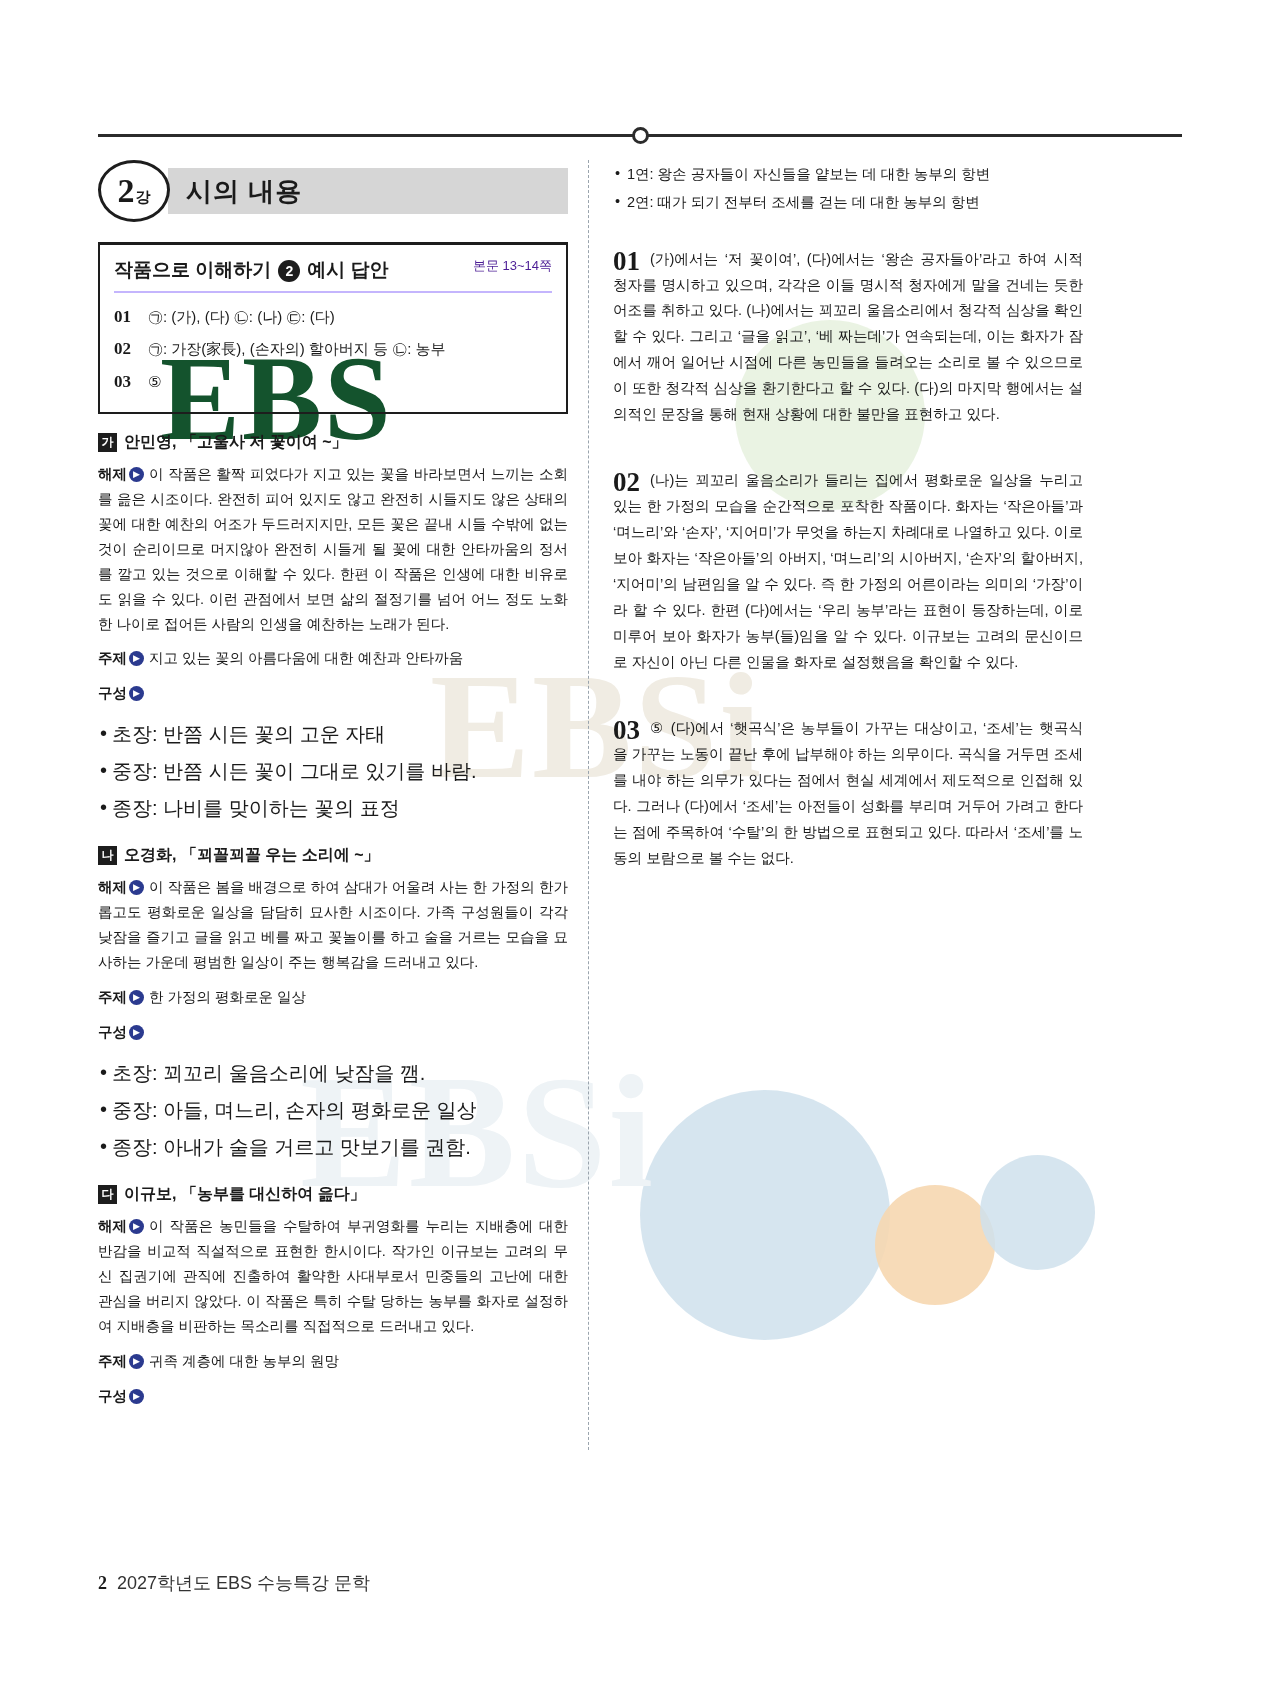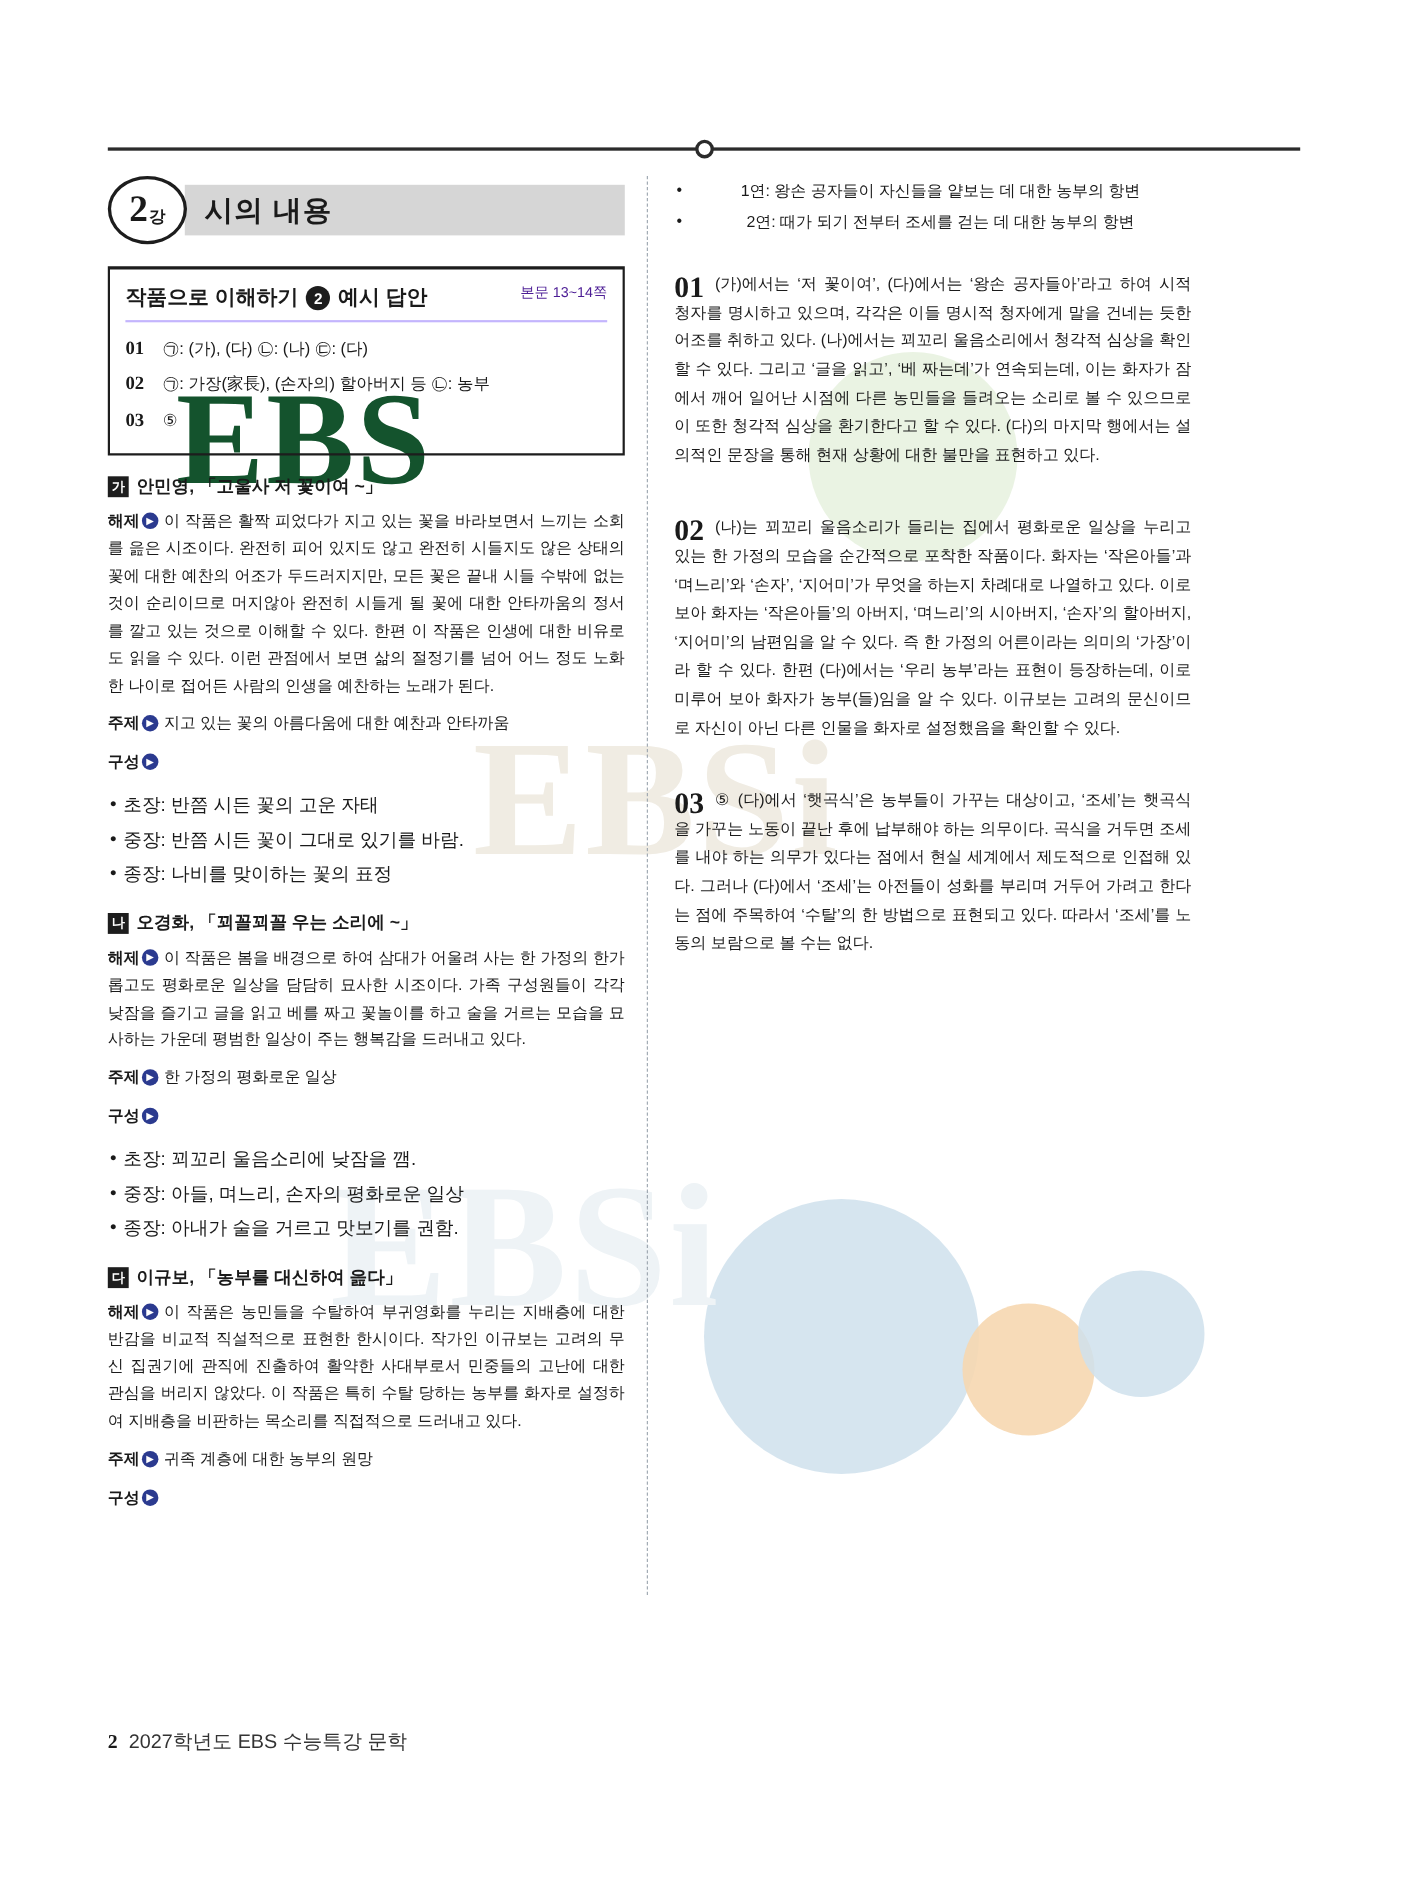--- a/index.html
+++ b/index.html
@@ -234,21 +234,21 @@
     text-align: center;
     vertical-align: 2px;
     margin: 0 5px 0 2px;
   }
   .bullets {
     margin: 2px 0 10px 0;
     padding: 0;
     list-style: none;
   }
   .bullets li {
-    font-size: 17px;
+    font-size: 20px;
     line-height: 1.85;
     padding-left: 14px;
     position: relative;
   }
   .bullets li:before {
     content: "•";
     position: absolute;
     left: 2px;
     top: -1px;
   }
@@ -257,21 +257,20 @@
   .rc-bullets {
     margin: 0 0 30px 0;
     padding: 0;
     list-style: none;
   }
   .rc-bullets li {
     font-size: 14.5px;
     line-height: 1.95;
     padding-left: 14px;
     position: relative;
-    text-align: center;
   }
   .rc-bullets li:before {
     content: "•";
     position: absolute;
     left: 2px;
     top: -1px;
   }
   .sol {
     position: relative;
     margin-bottom: 40px;

